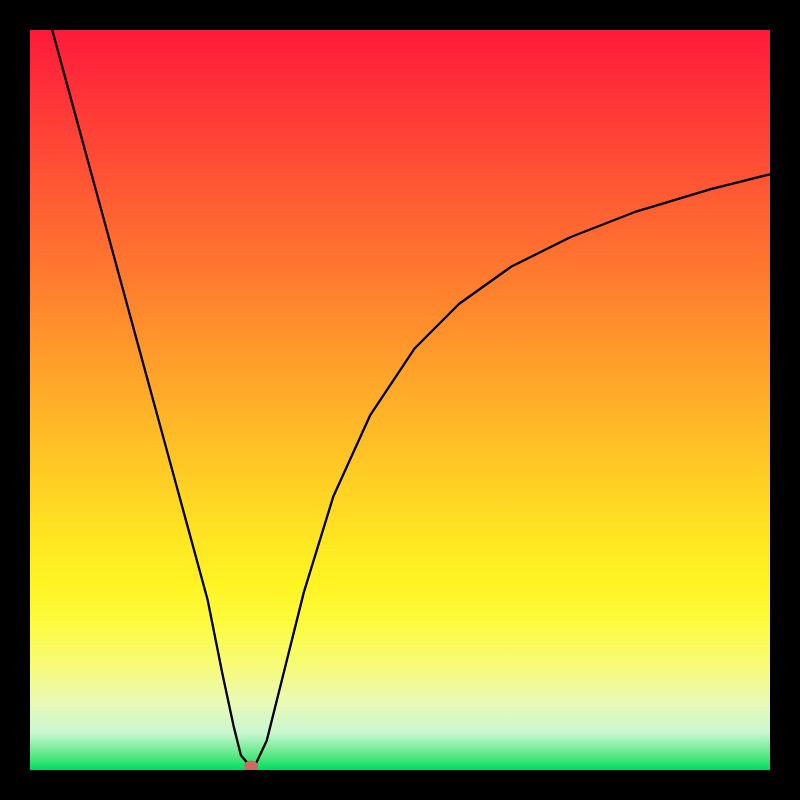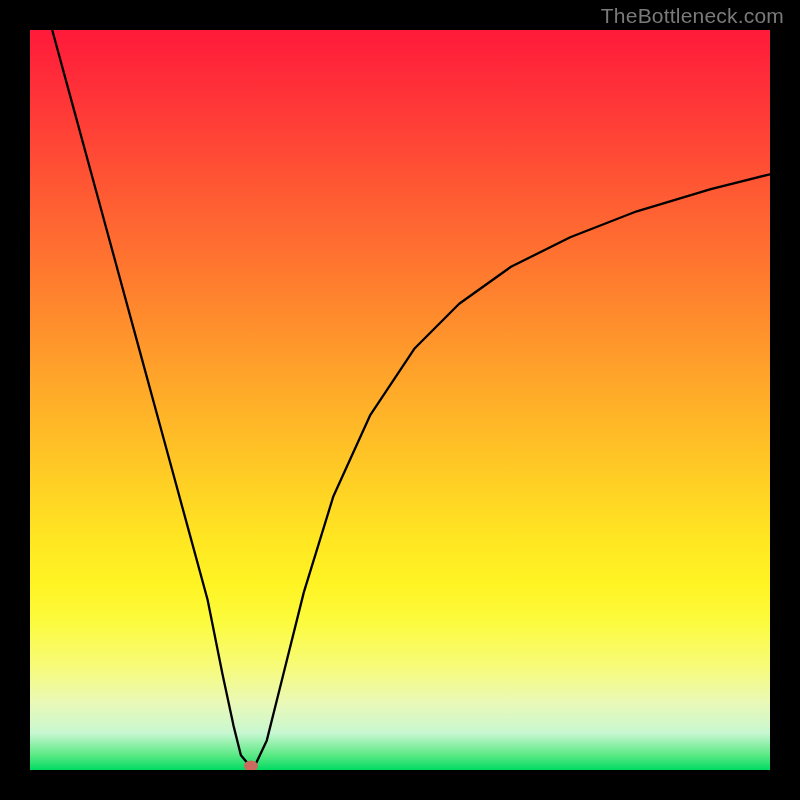--- a/index.html
+++ b/index.html
@@ -79,21 +79,20 @@
     background: #cb6a5f;
     transform: translate(-50%, -50%);
     z-index: 5;
   }
 </style>
 </head>
 <body>
 
 <div class="frame">
 
-  <div class="watermark">TheBottleneck.com</div>
 
   <div class="plot-area">
     <div class="gradient"></div>
 
     <svg class="curve-svg" viewBox="0 0 740 740" preserveAspectRatio="none">
       <path id="curve" class="curve-path" d="M22.2 0.0 L44.4 81.4 L66.6 162.8 L88.8 244.2 L111.0 325.6 L133.2 407.0 L155.4 488.4 L177.6 569.8 L192.4 643.8 L203.5 695.6 L210.9 725.2 L218.3 734.1 L225.7 734.1 L236.8 710.4 L251.6 651.2 L273.8 562.4 L303.4 466.2 L340.4 384.8 L384.8 318.2 L429.2 273.8 L481.0 236.8 L540.2 207.2 L606.8 181.3 L680.8 159.1 L740.0 144.3"></path>
     </svg>
 
     <div id="marker" class="marker" style="left: 220.52px; top: 735.56px;"></div>
   </div>

